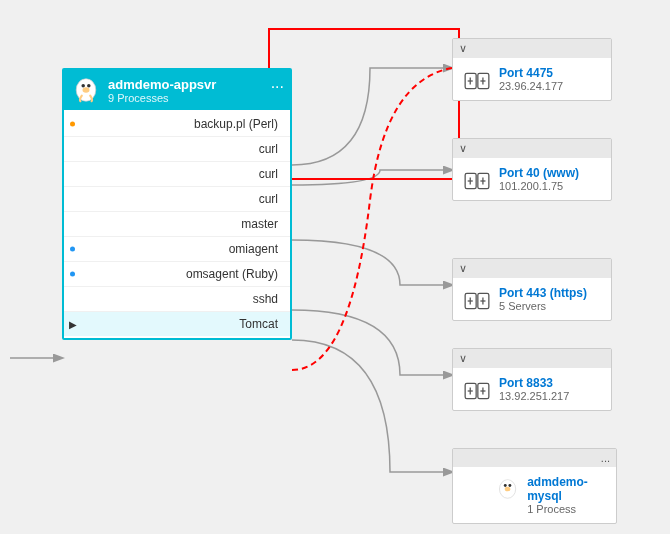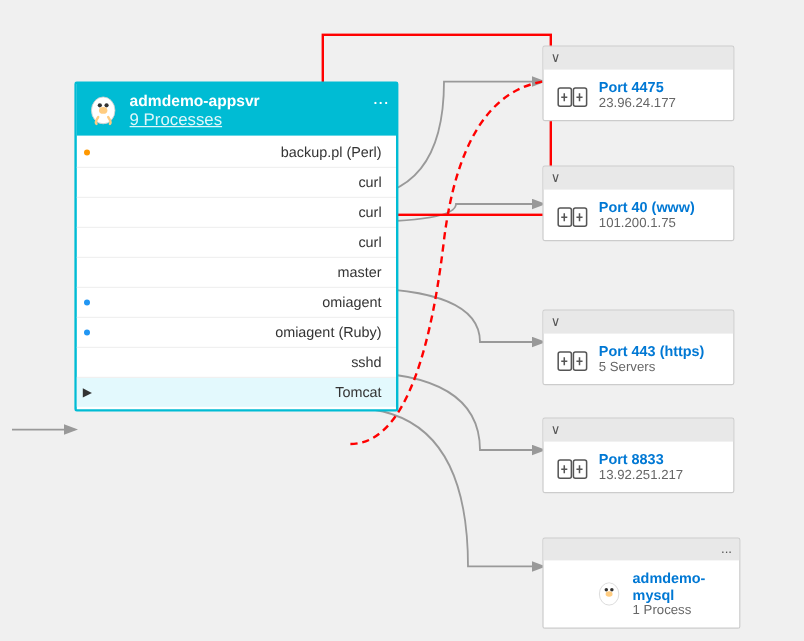--- a/index.html
+++ b/index.html
@@ -18,21 +18,21 @@
       position: absolute;
       background: white;
       border: 1.5px solid #aaa;
       border-radius: 2px;
     }
 
     
     .main-card {
       left: 62px;
       top: 68px;
-      width: 270px;
+      width: 230px;
       border: 2px solid #00bcd4;
     }
 
     .main-card-header {
       background: #00bcd4;
       display: flex;
       align-items: center;
       padding: 6px 8px;
       position: relative;
     }
@@ -48,23 +48,22 @@
       flex: 1;
     }
 
     .server-name {
       font-weight: 600;
       font-size: 13px;
       color: #fff;
     }
 
     .process-count {
-      font-size: 14px;
+      font-size: 11px;
       color: #e0f7fa;
-      text-decoration: underline;
     }
 
     .header-dots {
       color: #fff;
       font-size: 16px;
       cursor: pointer;
       position: absolute;
       right: 6px;
       top: 4px;
     }
@@ -181,21 +180,21 @@
       align-items: center;
       justify-content: space-between;
       padding: 3px 6px;
       font-size: 11px;
       color: #555;
     }
 
     .mysql-card-body {
       padding: 8px 10px;
       display: flex;
-      align-items: center;
+      align-items: flex-start;
       gap: 8px;
       margin-left: 33px;
     }
 
     .mysql-name {
       font-size: 12px;
       font-weight: 600;
       color: #0078d4;
     }
 
@@ -266,21 +265,21 @@
     </div>
     <div class="process-item">
       <span>master</span>
     </div>
     <div class="process-item blue">
       <span class="dot-indicator"></span>
       <span>omiagent</span>
     </div>
     <div class="process-item blue">
       <span class="dot-indicator"></span>
-      <span>omiagent (Ruby)</span>
+      <span>omsagent (Ruby)</span>
     </div>
     <div class="process-item">
       <span>sshd</span>
     </div>
     <div class="process-item highlighted">
       <span style="position:absolute; left:5px; top:50%; transform:translateY(-50%); font-size:10px; color:#333;">▶</span>
       <span>Tomcat</span>
     </div>
   </div>
 </div>

